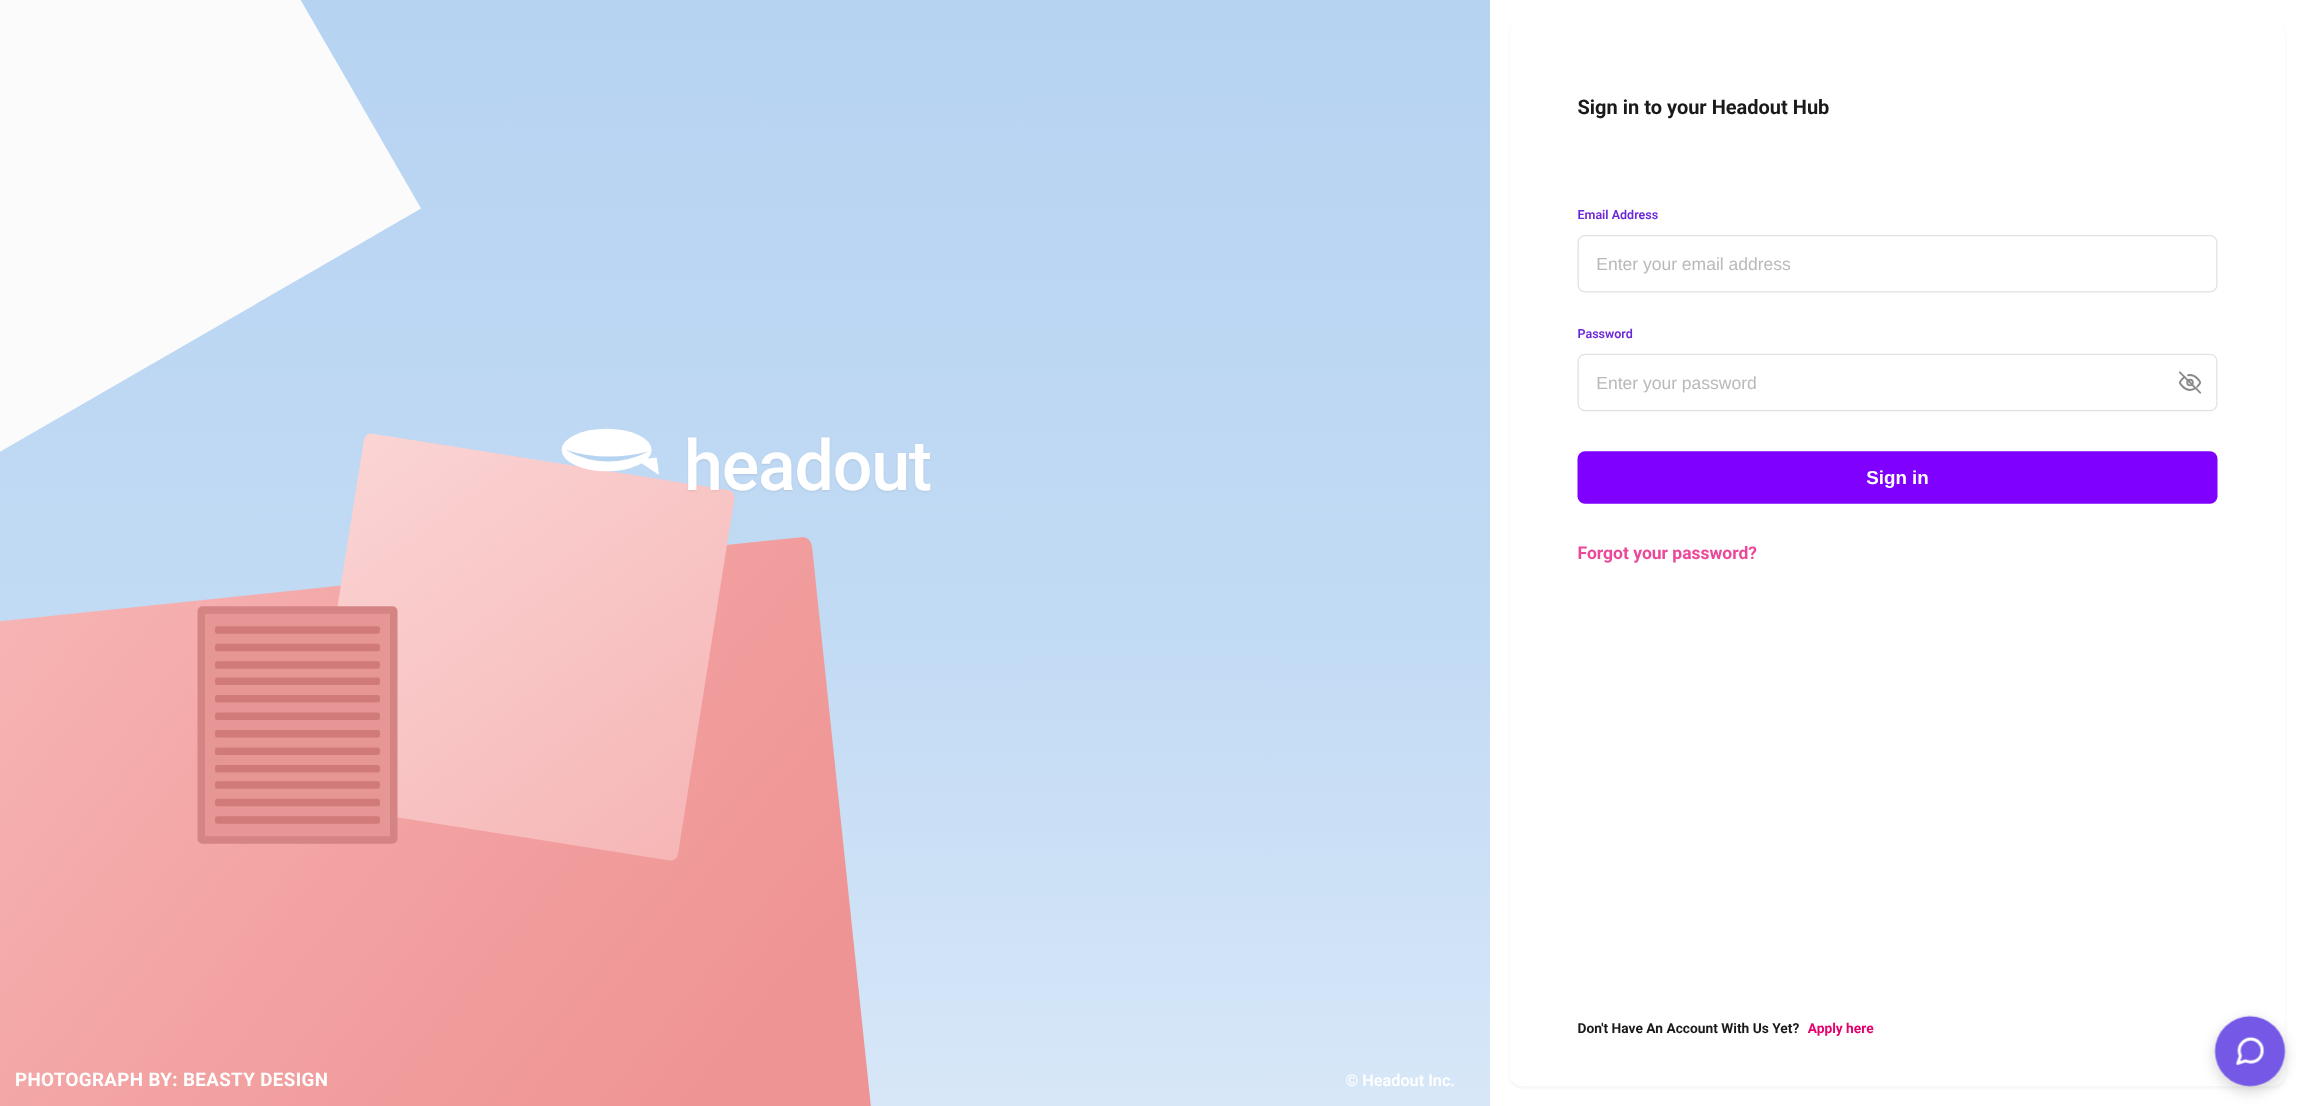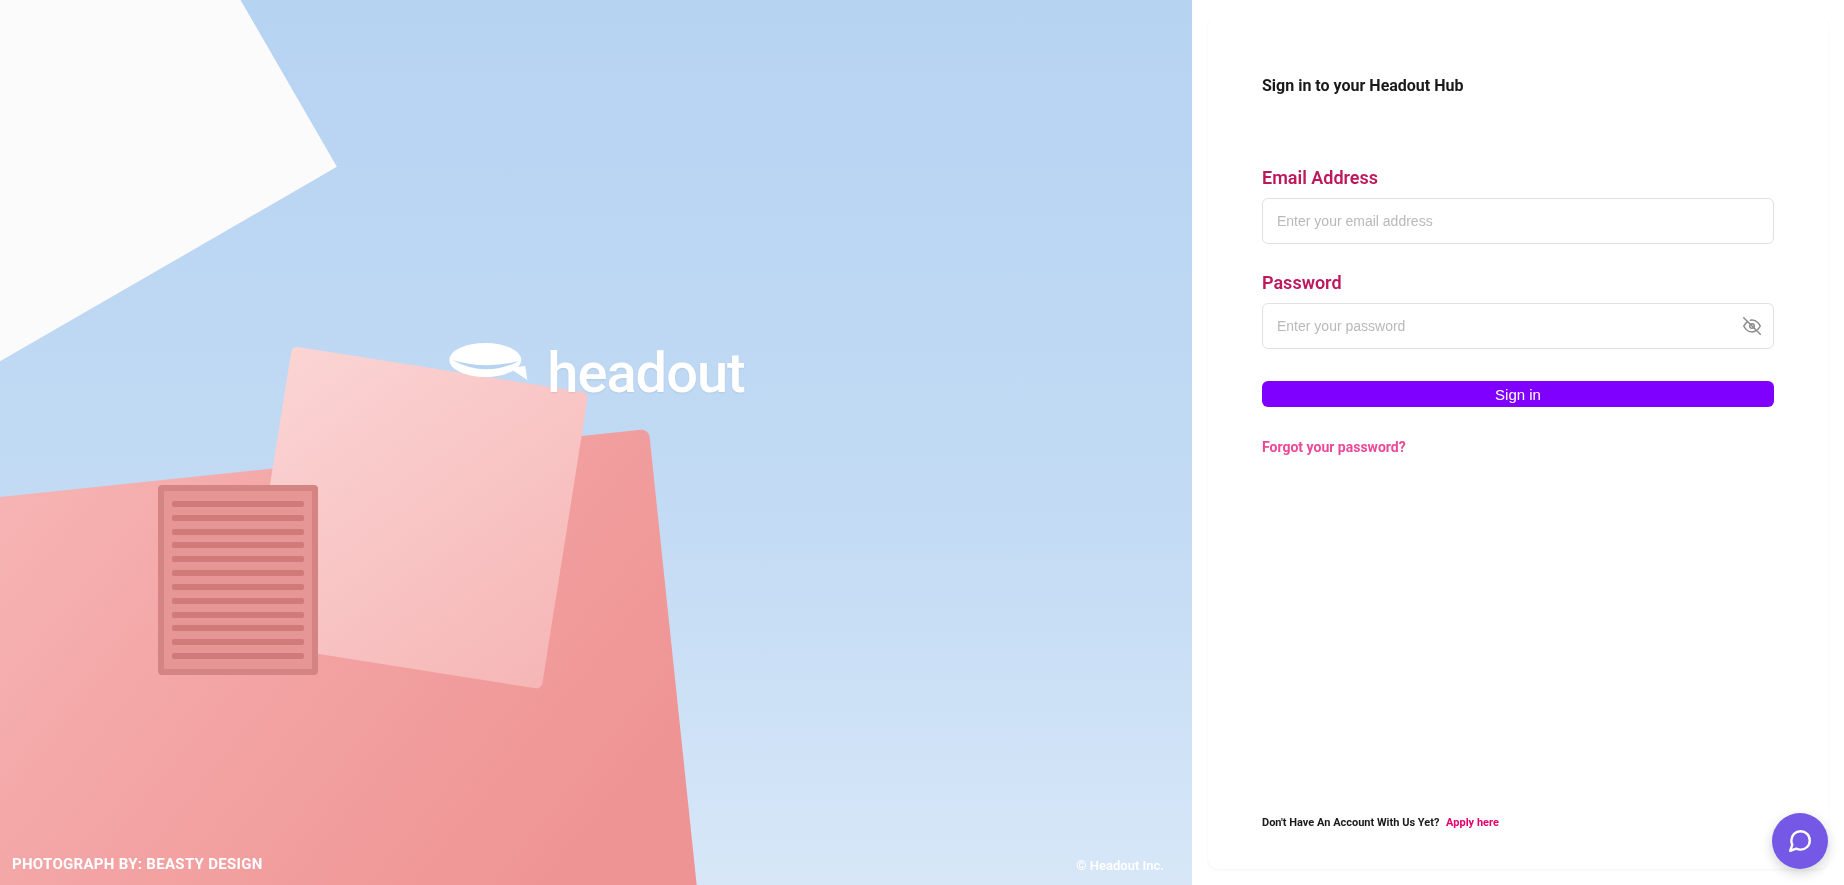--- a/index.html
+++ b/index.html
@@ -122,23 +122,23 @@
   }
   .panel h1 {
     font-size: 16px;
     font-weight: 700;
     color: #1a1a1a;
     margin-bottom: 72px;
   }
   .field { margin-bottom: 28px; }
   .field-label {
     display: block;
-    font-size: 18px;
+    font-size: 10px;
     font-weight: 600;
-    color: #be185d;
+    color: #6d28d9;
     margin-bottom: 10px;
   }
   .input-wrap {
     position: relative;
   }
   .input {
     width: 100%;
     height: 46px;
     border: 1px solid #e1e1e1;
     border-radius: 6px;
@@ -156,27 +156,27 @@
     width: 20px;
     height: 20px;
     color: #8a8a8a;
     cursor: pointer;
     display: flex;
     align-items: center;
     justify-content: center;
   }
   .signin-btn {
     width: 100%;
-    height: 26px;
+    height: 42px;
     background: #8000ff;
     color: #ffffff;
     border: none;
     border-radius: 6px;
     font-size: 15px;
-    font-weight: 400;
+    font-weight: 700;
     cursor: pointer;
     margin-top: 4px;
   }
   .forgot {
     display: inline-block;
     margin-top: 32px;
     font-size: 14px;
     font-weight: 700;
     color: #ec4899;
     text-decoration: none;

